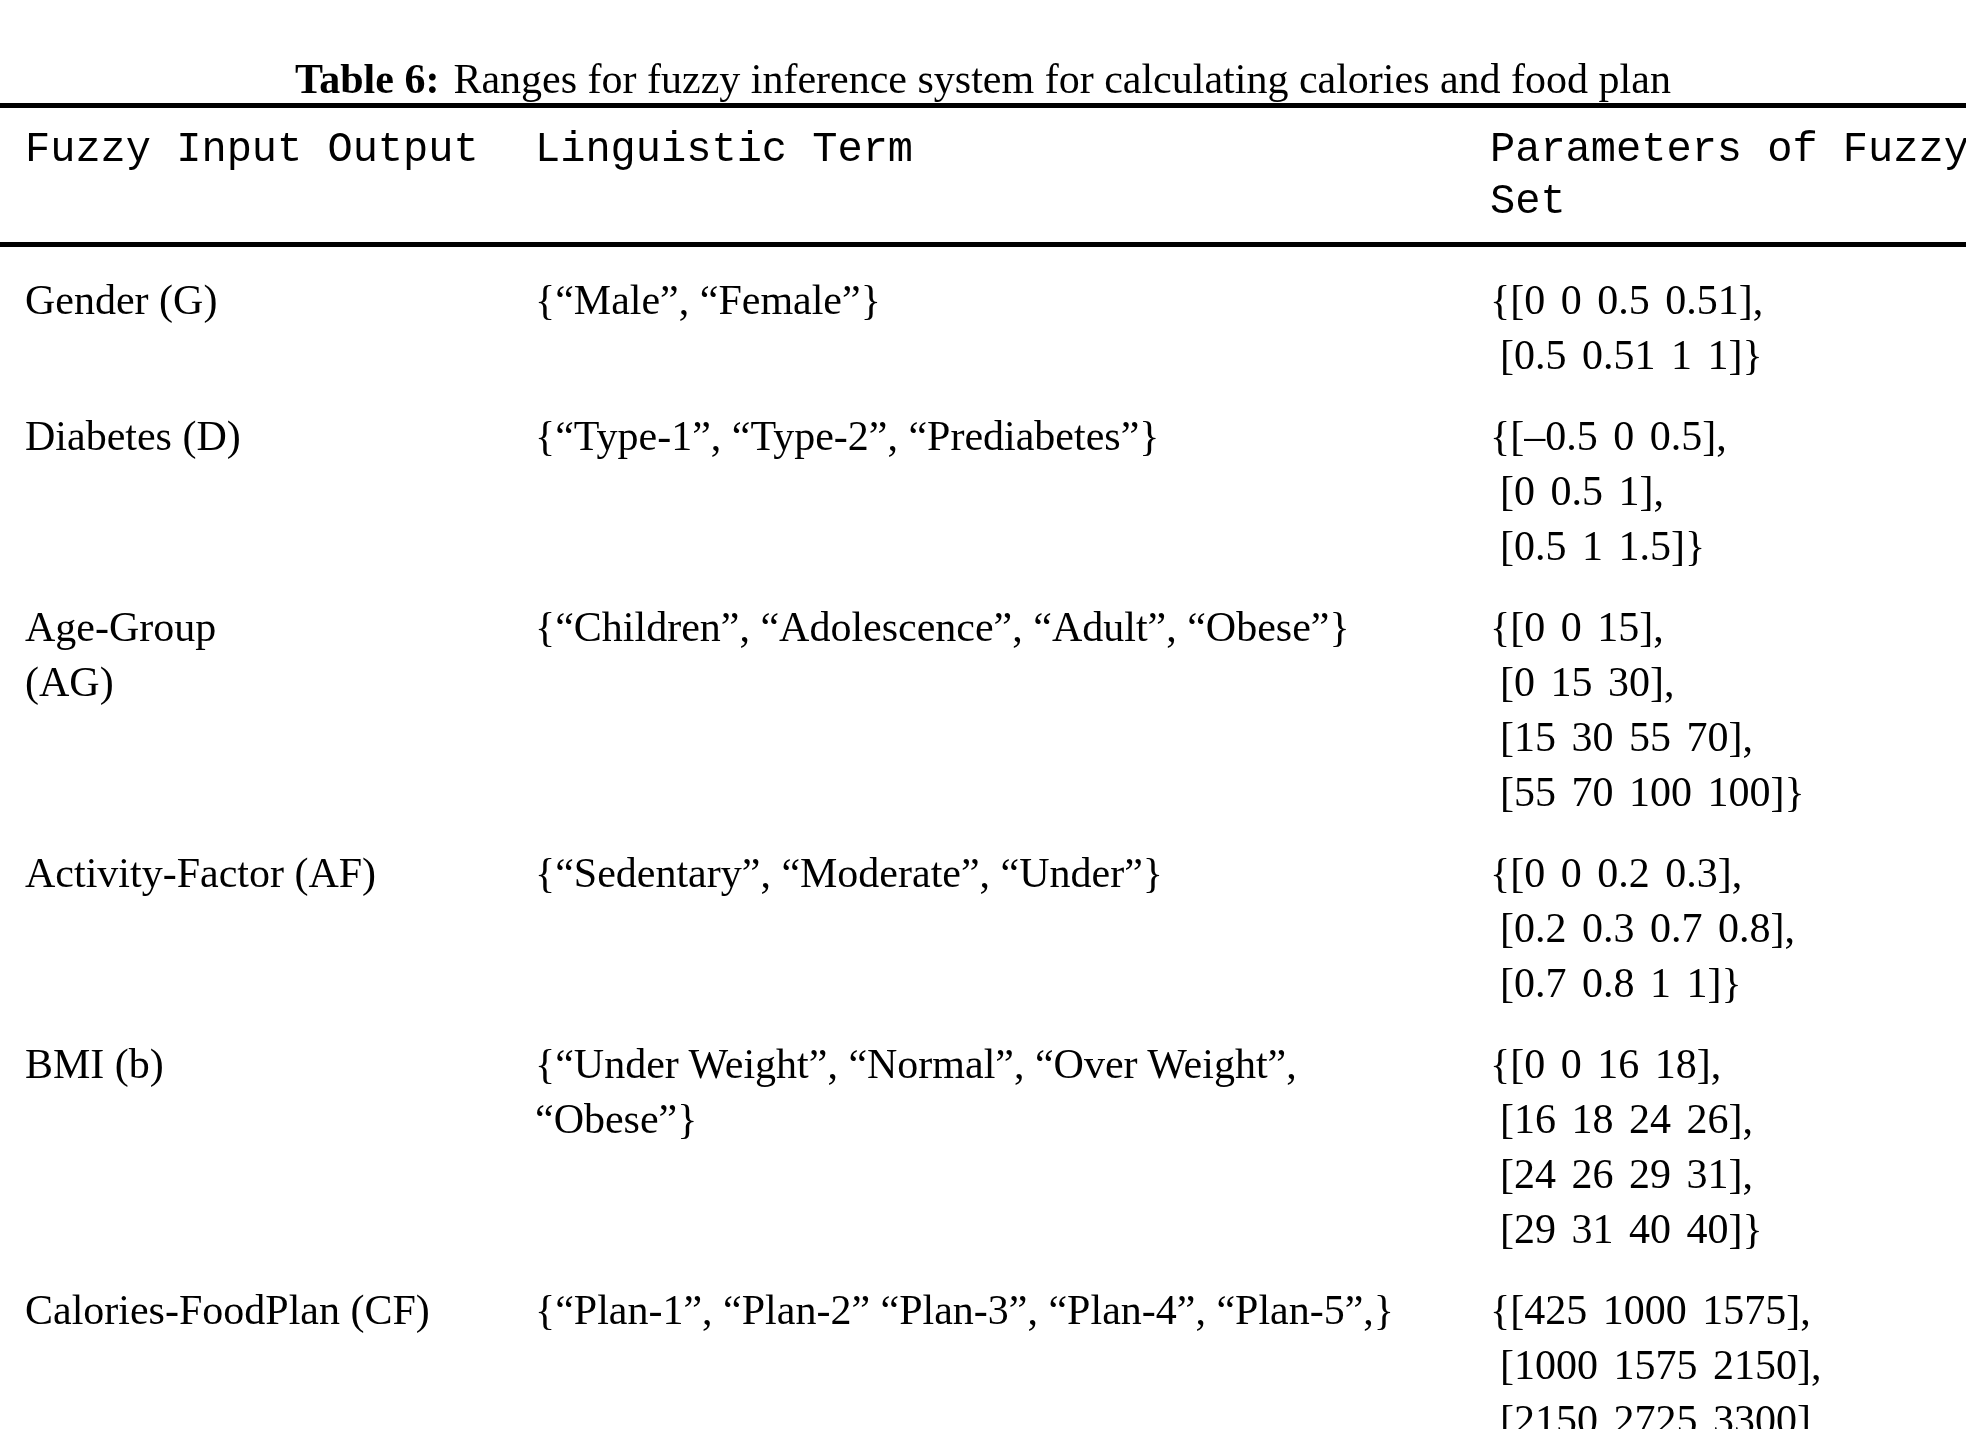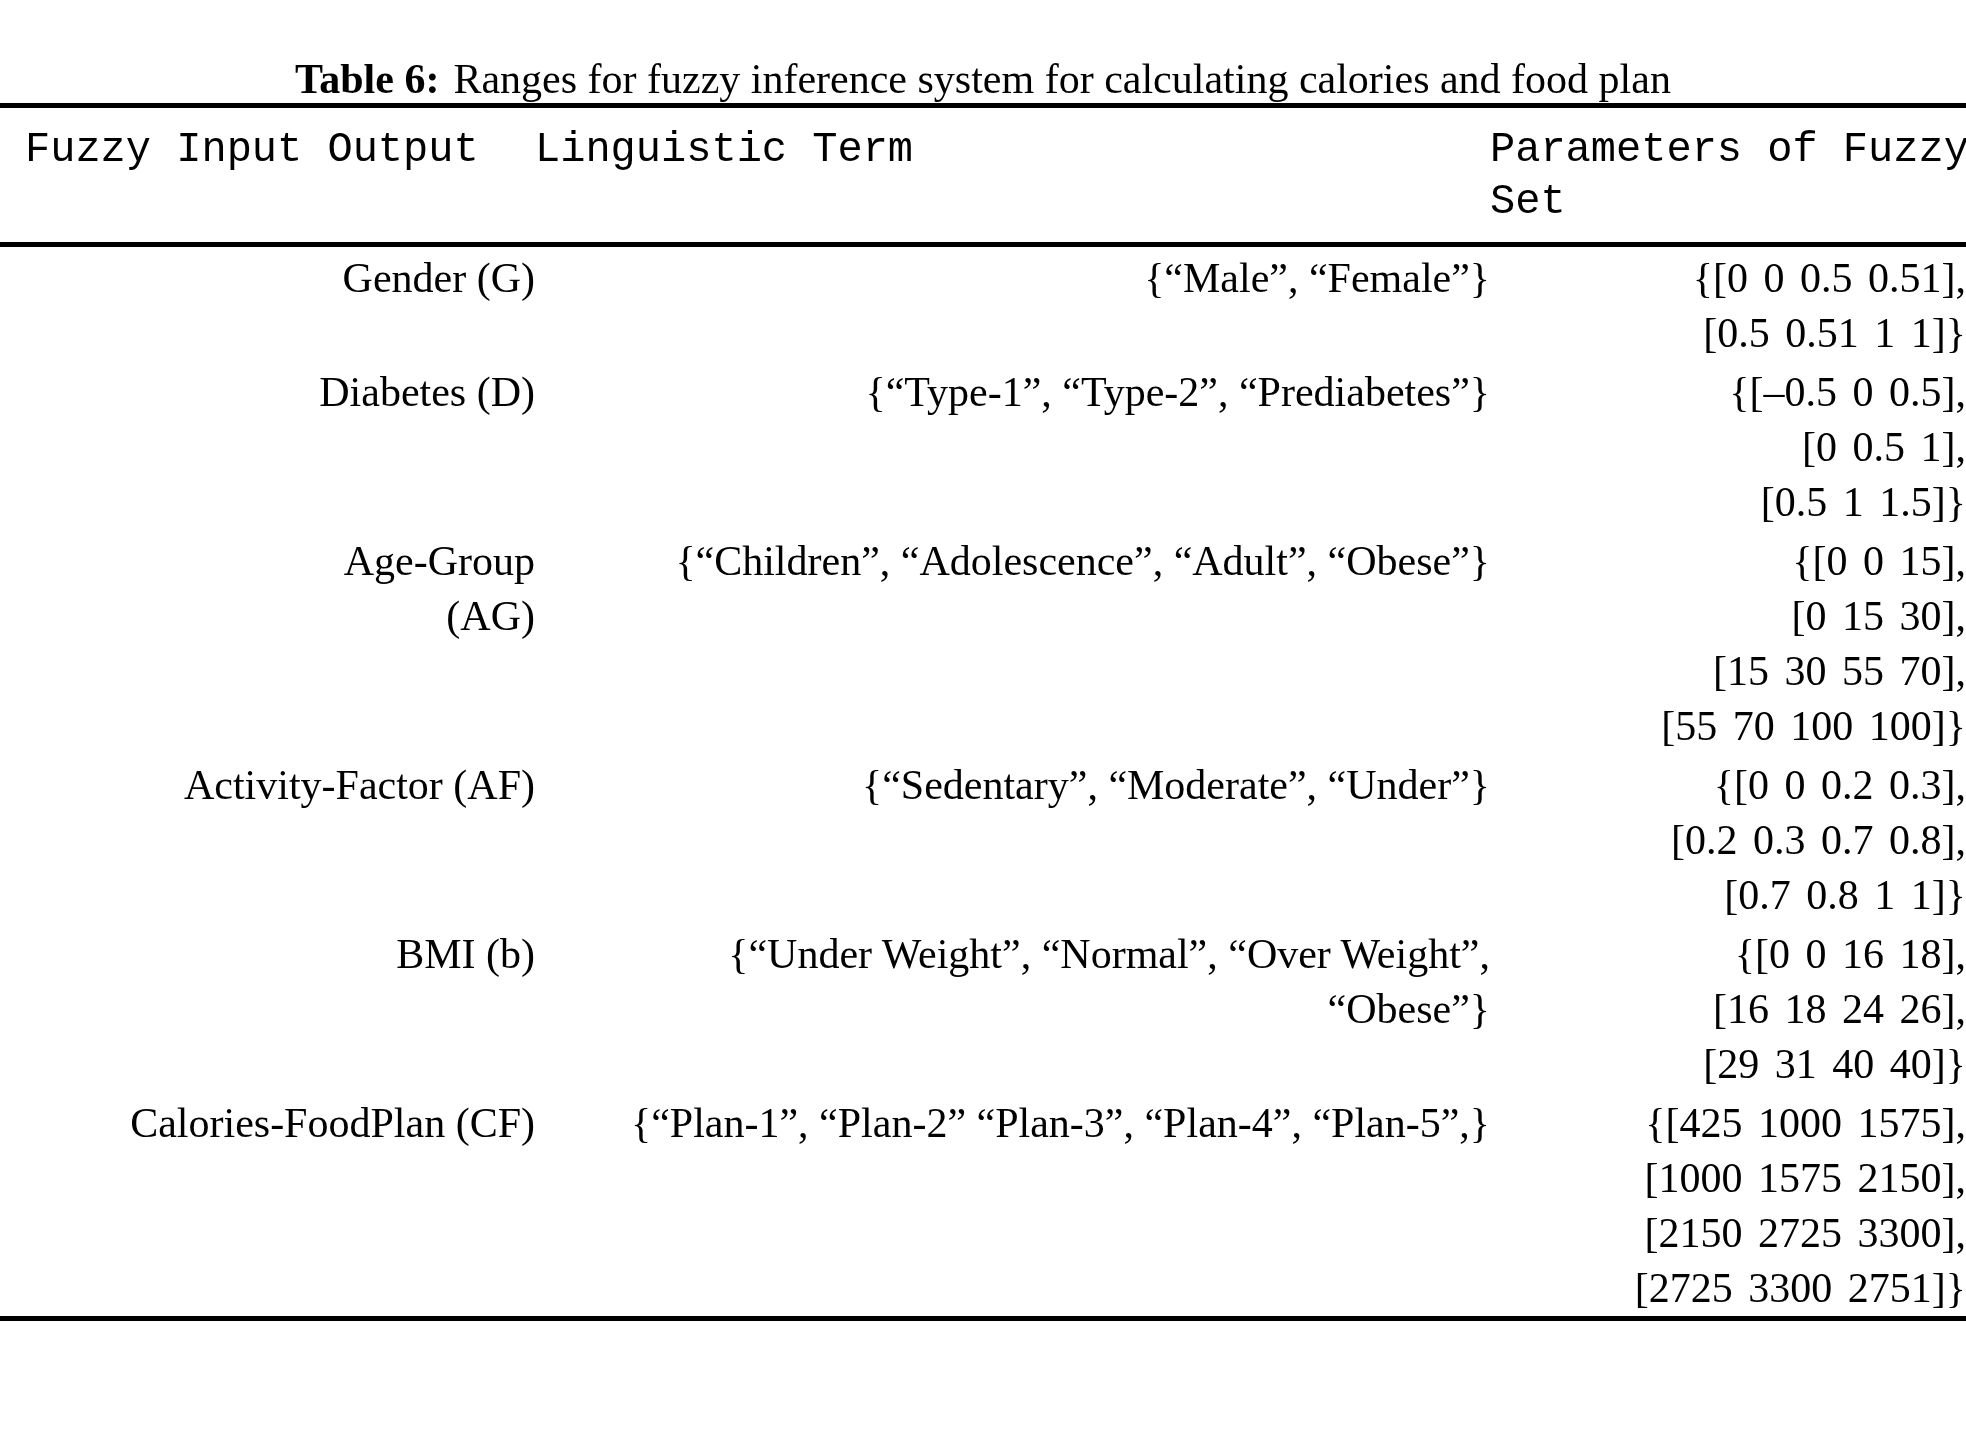--- a/index.html
+++ b/index.html
@@ -37,21 +37,21 @@
   .grid-row {
     display: grid;
     grid-template-columns: 510px 955px 1fr;
     align-items: start;
     padding-left: 25px;
   }
 
   .header-row { padding-top: 16px; padding-bottom: 14px; }
   .header-row .line { line-height: 52px; font-family: Liberation Mono, monospace; }
 
-  .body-row { padding-top: 4px; text-align: right; }
+  .body-row { padding-top: 26px; }
   .body-row .line { line-height: 55px; }
 
   .line { white-space: nowrap; }
 
   .cell-params .line { word-spacing: 5px; }
   .cell-params .line.cont { padding-left: 10px; }
 </style>
 </head>
 <body>
 
@@ -139,20 +139,21 @@
     <div class="cell cell-variable">
       <div class="line">BMI (b)</div>
     </div>
     <div class="cell cell-term">
       <div class="line">{“Under Weight”, “Normal”, “Over Weight”,</div>
       <div class="line">“Obese”}</div>
     </div>
     <div class="cell cell-params">
       <div class="line">{[0 0 16 18],</div>
       <div class="line cont">[16 18 24 26],</div>
+      <div class="line cont">[24 26 29 31],</div>
       <div class="line cont">[29 31 40 40]}</div>
     </div>
   </div>
 
   <div class="grid-row body-row">
     <div class="cell cell-variable">
       <div class="line">Calories-FoodPlan (CF)</div>
     </div>
     <div class="cell cell-term">
       <div class="line">{“Plan-1”, “Plan-2” “Plan-3”, “Plan-4”, “Plan-5”,}</div>

